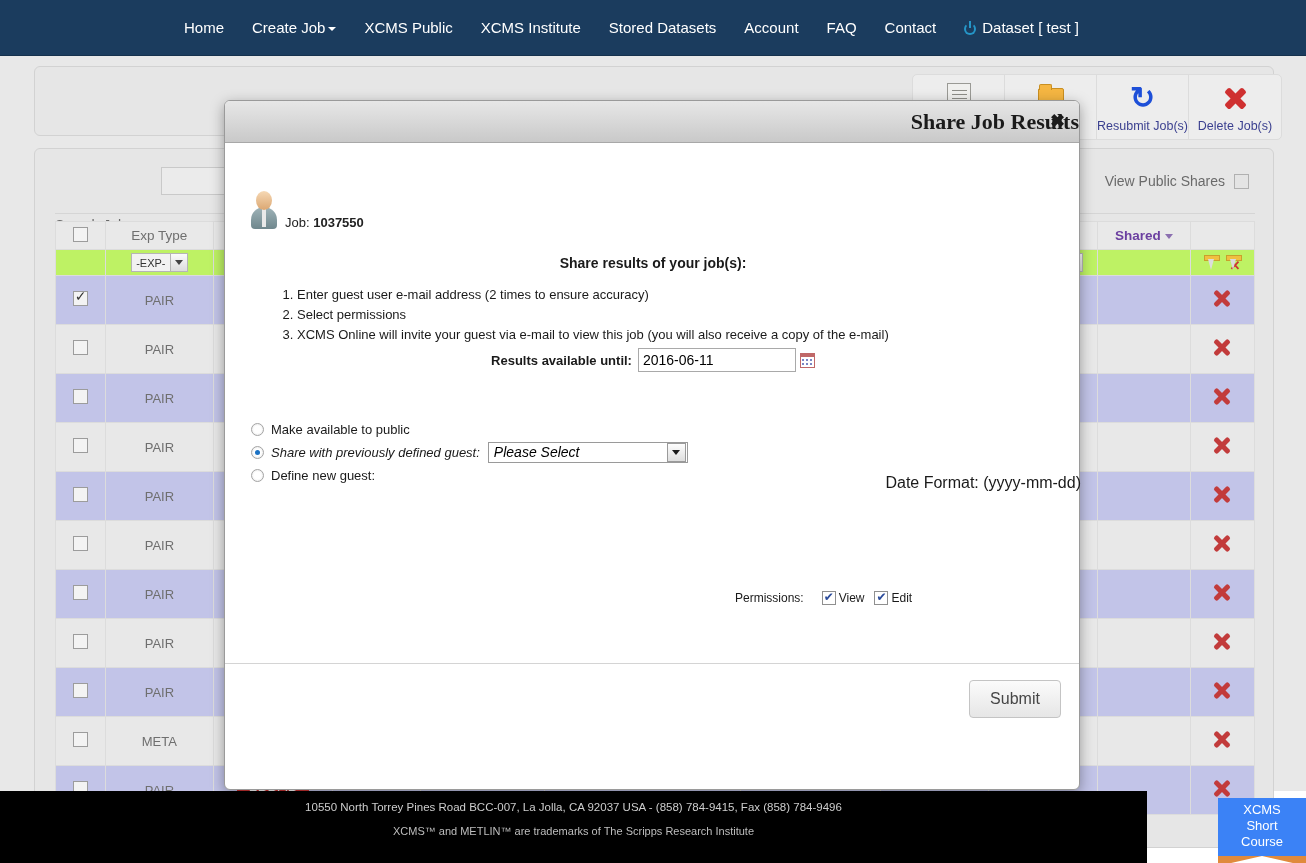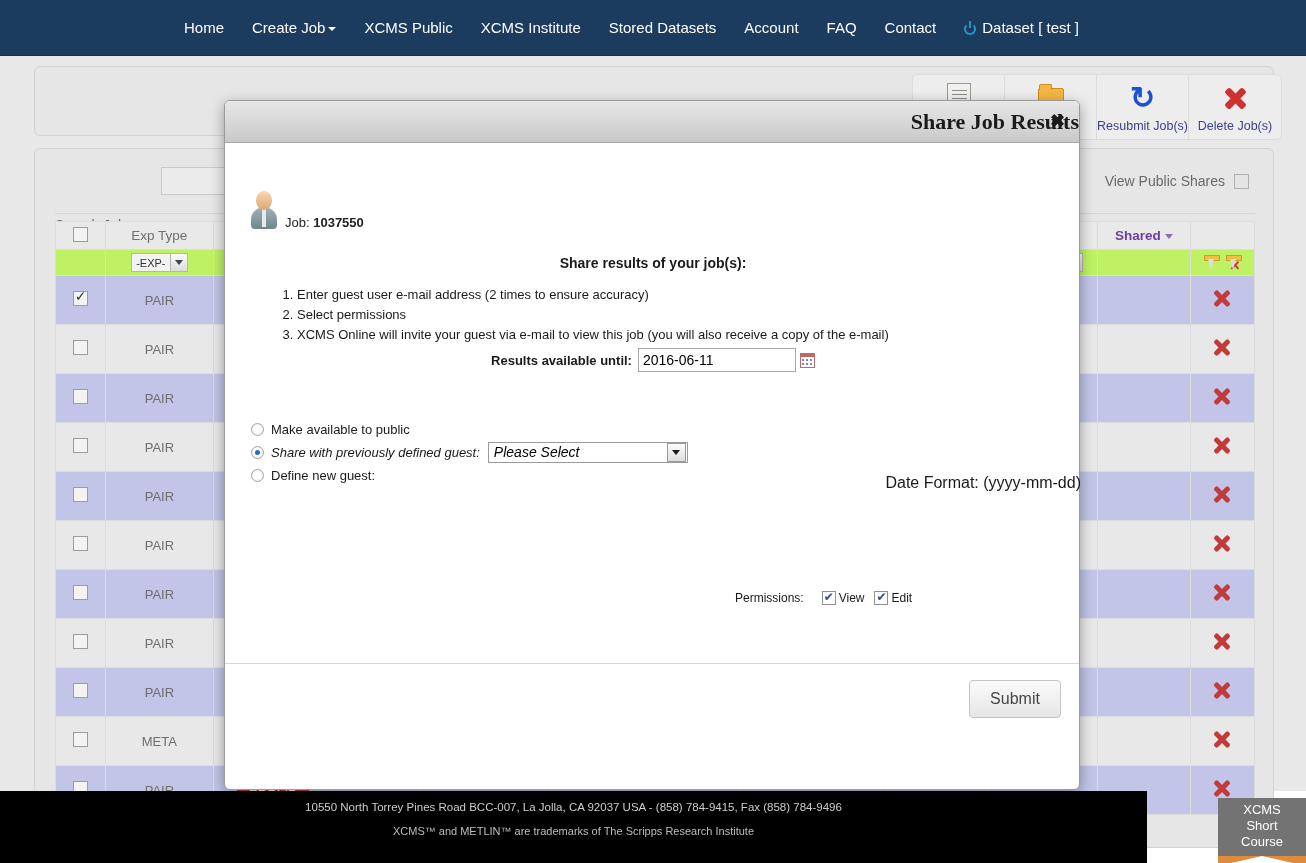--- a/index.html
+++ b/index.html
@@ -285,21 +285,21 @@
   }
   .footer .addr { font-size: 11.5px; padding-top: 10px; }
   .footer .links { font-size: 10.5px; padding-top: 12px; }
   .footer .links a { color: #3d63c8; text-decoration: none; margin: 0 6px; }
   .footer .sep { color: #3d63c8; }
   .footer .tm { font-size: 11px; padding-top: 12px; color: #bdbdbd; }
 
   .shortcourse {
     position: absolute; right: 0; top: 798px;
     width: 88px; height: 58px;
-    background: #737373;
+    background: #3b82f6;
     color: #ffffff;
     text-align: center;
     font-size: 13px;
     line-height: 16px;
     padding-top: 4px;
     cursor: pointer;
   }
   .shortcourse::after {
     content:""; position:absolute; left:0; bottom:-10px;
     width:0;height:0;

